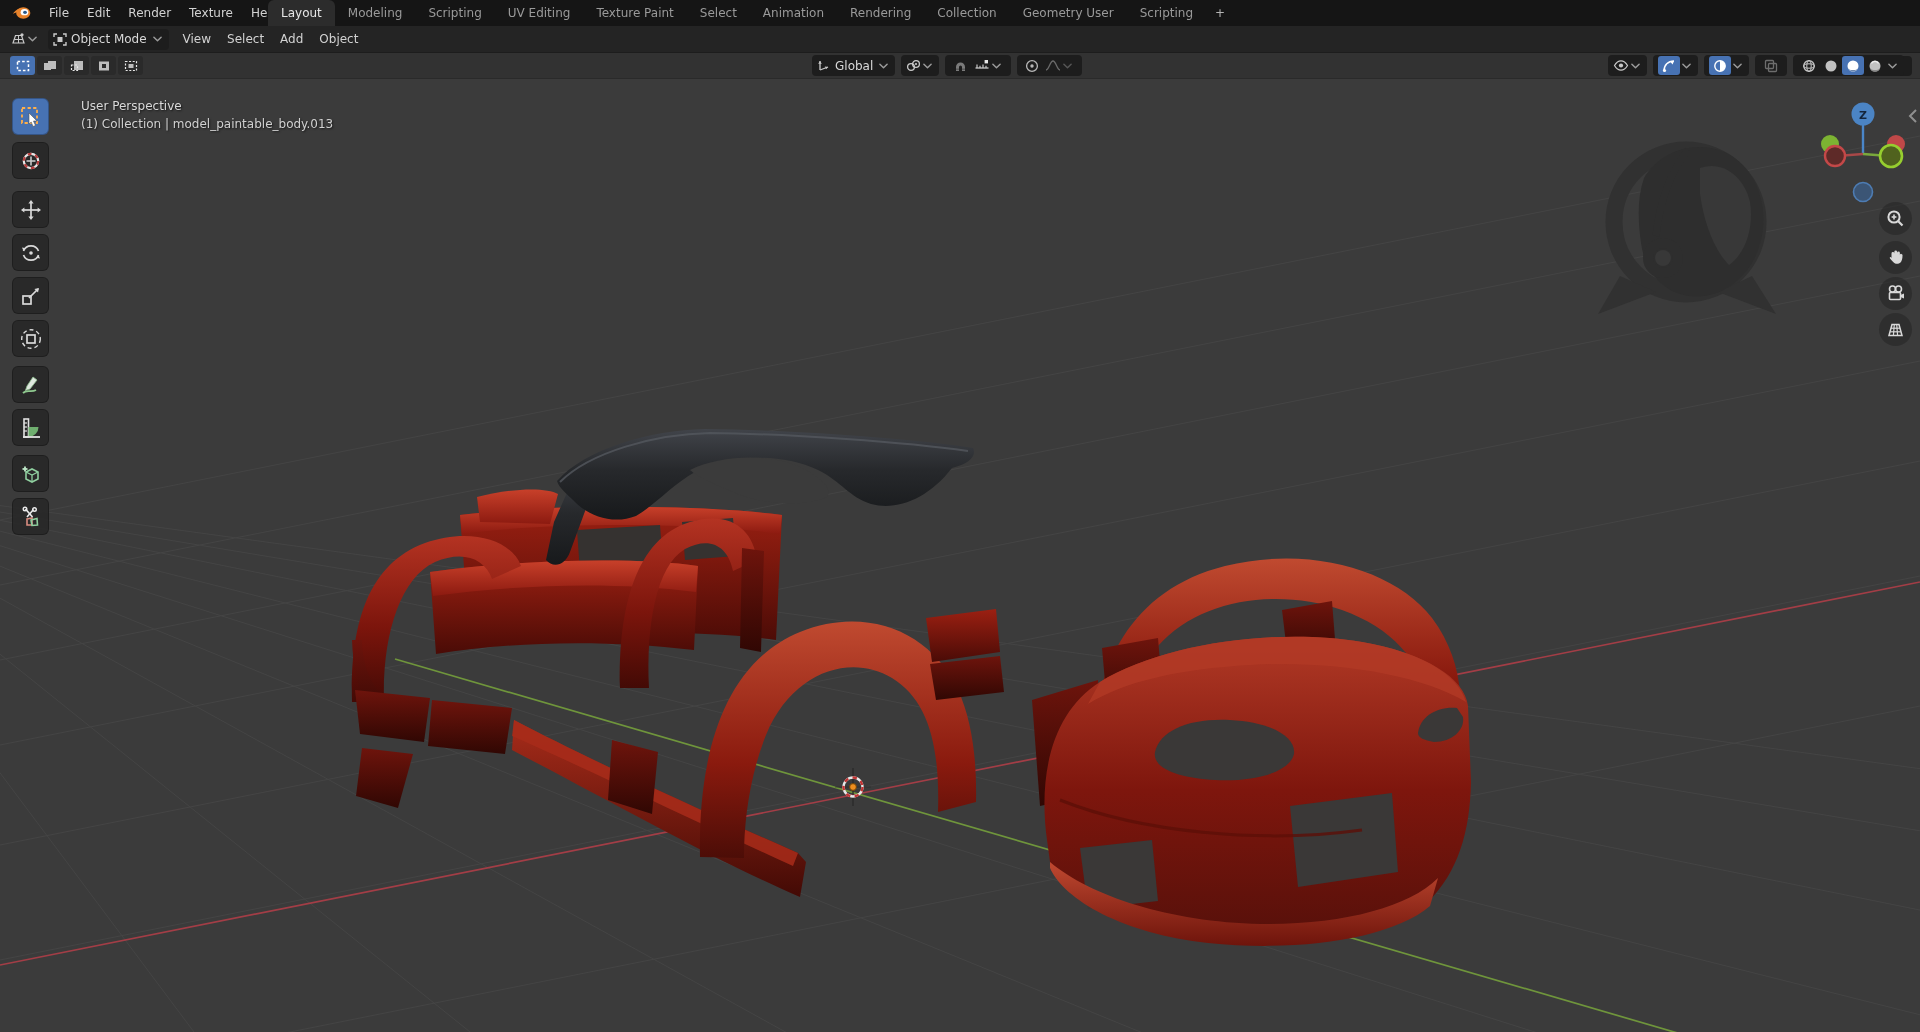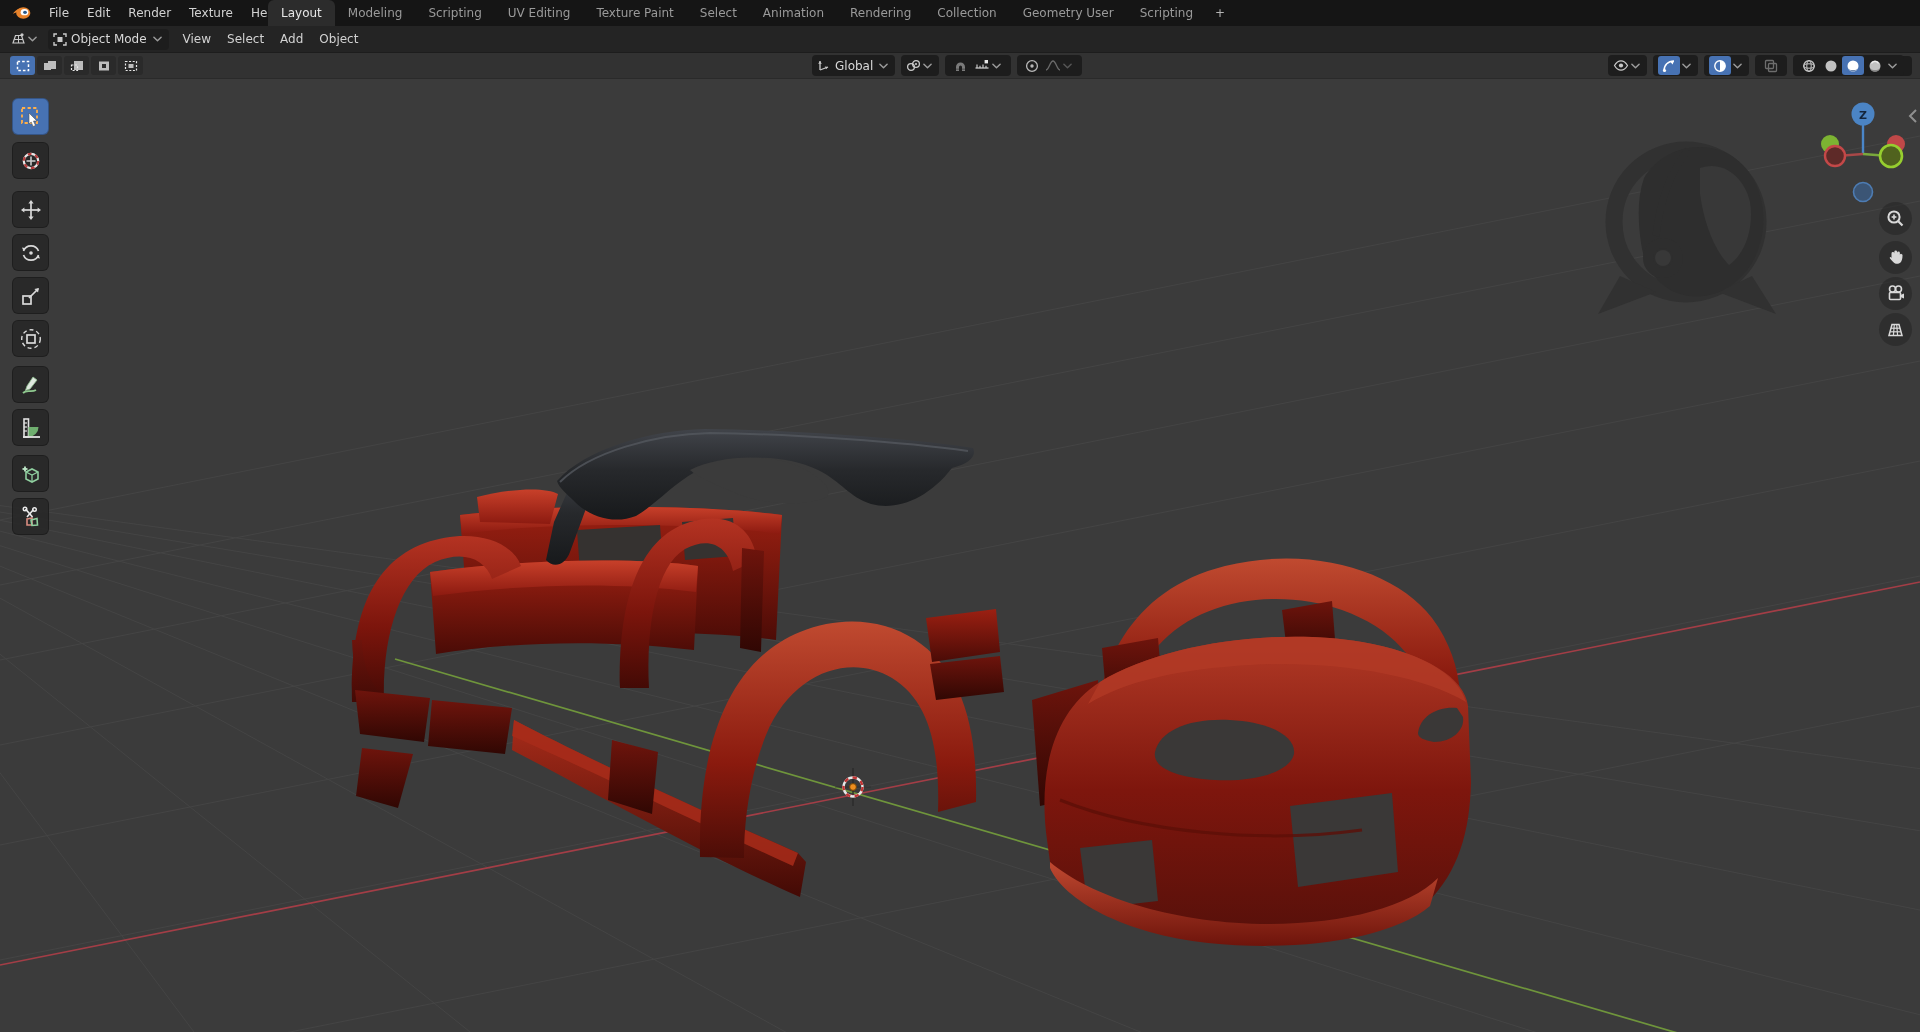--- a/index.html
+++ b/index.html
@@ -534,20 +534,24 @@
     <svg width="24" height="24" viewBox="0 0 24 24">
       <path d="M8,14 L13,13 L13,20 L8,20 Z" fill="none" stroke="#d98c80" stroke-width="1.6"></path>
       <path d="M12,15 L18,13.5 L18.5,20 L13,20.5 Z" fill="none" stroke="#8fcf9f" stroke-width="1.6"></path>
       <line x1="6.5" y1="4" x2="13.5" y2="12" stroke="#ececec" stroke-width="1.6"></line>
       <line x1="14.5" y1="4.5" x2="8" y2="12" stroke="#ececec" stroke-width="1.6"></line>
       <circle cx="6" cy="4" r="1.8" fill="none" stroke="#ececec" stroke-width="1.4"></circle>
       <circle cx="15.5" cy="4.5" r="1.8" fill="none" stroke="#ececec" stroke-width="1.4"></circle>
     </svg>
   </div>
 
+  <div id="vp-text">
+    <div class="l1">User Perspective</div>
+    <div class="l2">(1) Collection | model_paintable_body.013</div>
+  </div>
 
   <svg id="gizmo" width="92" height="112" viewBox="0 0 92 112">
     <line x1="46" y1="62" x2="46" y2="26" stroke="#4a86c9" stroke-width="2.4"></line>
     <line x1="46" y1="62" x2="20" y2="64" stroke="#a84848" stroke-width="2.4"></line>
     <line x1="46" y1="62" x2="72" y2="64" stroke="#7aa93c" stroke-width="2.4"></line>
     <circle cx="13" cy="52" r="9" fill="#7cb332"></circle>
     <circle cx="79" cy="52" r="9" fill="#bf4848"></circle>
     <circle cx="18" cy="64" r="10" fill="#5e2a28" stroke="#c44848" stroke-width="2.4"></circle>
     <circle cx="74" cy="64" r="11" fill="#50621e" stroke="#96ce2f" stroke-width="2.6"></circle>
     <circle cx="46" cy="22" r="11.5" fill="#4b84c4"></circle>

